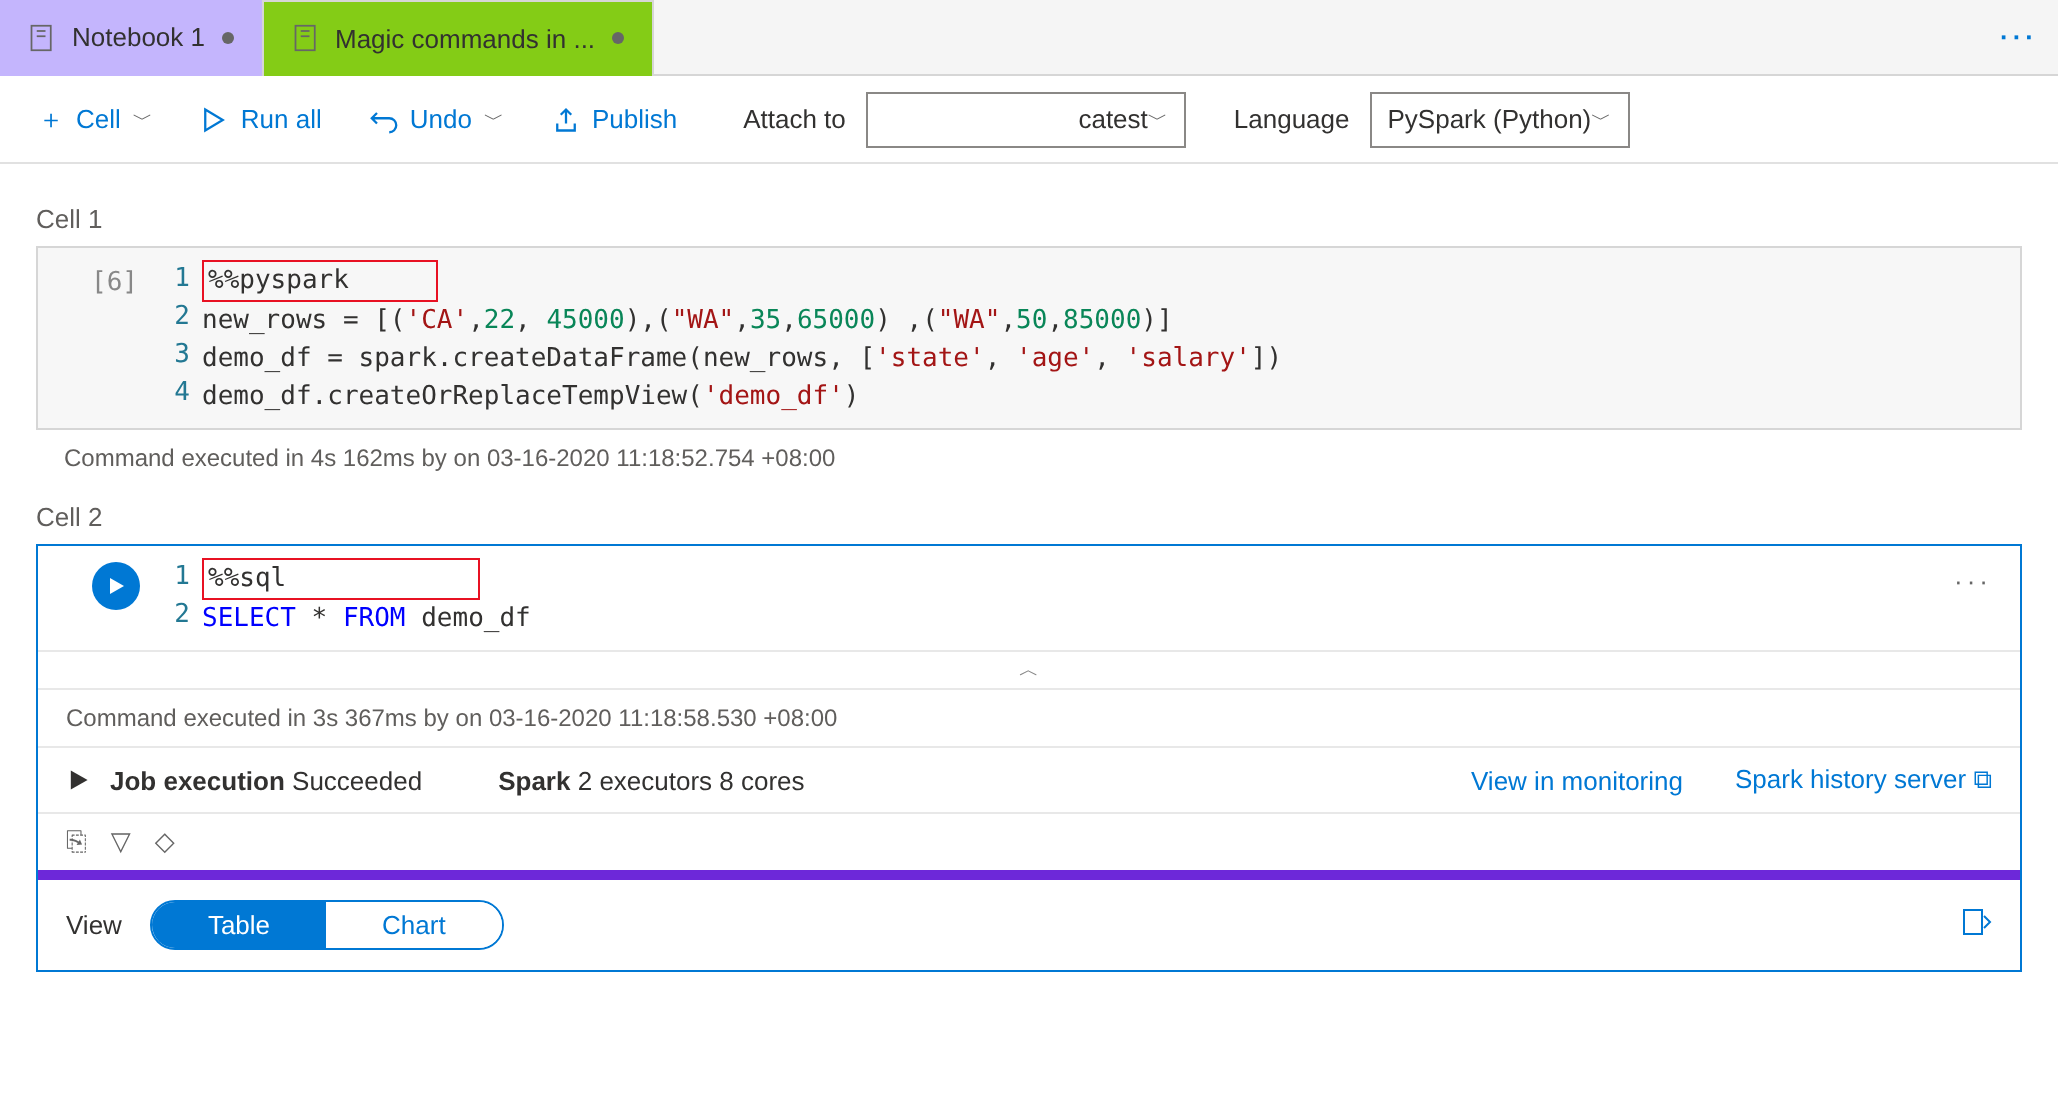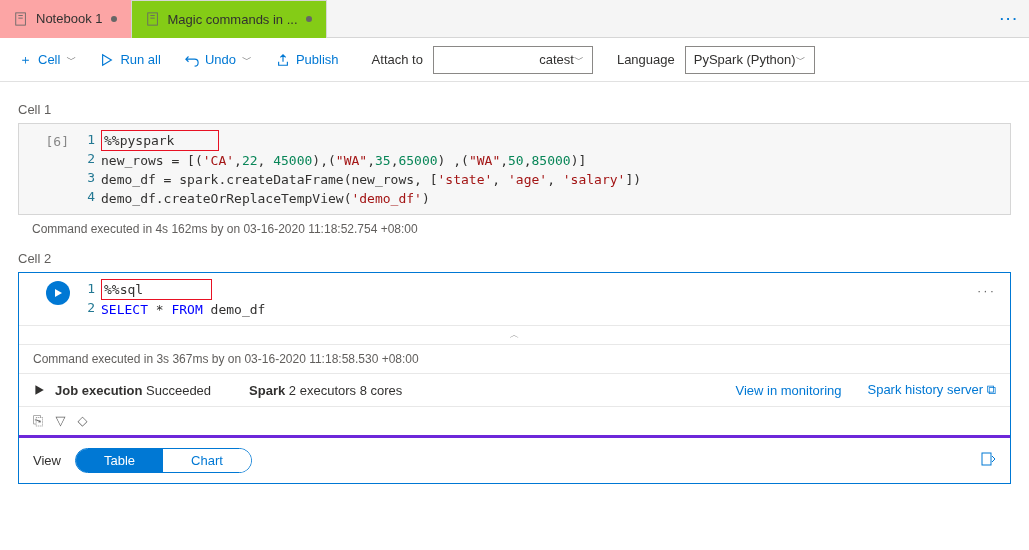--- a/index.html
+++ b/index.html
@@ -1,19 +1,19 @@
 <!DOCTYPE html>
 <html><head>
 <meta charset="utf-8">
 <style>
 * { box-sizing: border-box; margin: 0; padding: 0; }
 body { font-family: "Segoe UI", Arial, sans-serif; font-size: 13px; color: #323130; background: #fff; width: 1029px; height: 550px; overflow: hidden; }
 
 .tabs-bar { display: flex; align-items: center; border-bottom: 1px solid #d6d6d6; height: 38px; background: #f5f5f5; }
-.tab { display: flex; align-items: center; height: 38px; padding: 0 14px; gap: 8px; border-right: 1px solid #d6d6d6; background: #fca5a5; cursor: pointer; }
+.tab { display: flex; align-items: center; height: 38px; padding: 0 14px; gap: 8px; border-right: 1px solid #d6d6d6; background: #c4b5fd; cursor: pointer; }
 .tab.active { background: #84cc16; border-top: 1px solid #d6d6d6; }
 .tab .dot { width: 6px; height: 6px; border-radius: 50%; background: #666; }
 .tabs-overflow { margin-left: auto; padding: 0 10px; color: #0078d4; font-weight: bold; letter-spacing: 2px; }
 
 .toolbar { display: flex; align-items: center; height: 44px; padding: 0 10px; gap: 6px; border-bottom: 1px solid #e1e1e1; }
 .tb-btn { display: flex; align-items: center; gap: 6px; padding: 4px 8px; color: #0078d4; cursor: pointer; border: 1px solid transparent; border-radius: 2px; }
 .tb-label { color: #323130; margin-left: 18px; margin-right: 4px; }
 .dropdown { display: flex; align-items: center; justify-content: flex-end; border: 1px solid #8a8886; height: 28px; padding: 0 8px; min-width: 160px; background: #fff; cursor: pointer; }
 .dropdown.sm { min-width: 128px; }
 .chev { font-size: 10px; color: #666; }
@@ -37,21 +37,21 @@
 .kw { color: #0000ff; }
 .str { color: #a31515; }
 .num { color: #098658; }
 
 .status-row { padding: 7px 14px; font-size: 12px; color: #605e5c; border-top: 1px solid #e8e8e8; }
 .collapse-bar { text-align: center; font-size: 10px; color: #888; padding: 2px 0; border-top: 1px solid #e8e8e8; cursor: pointer; }
 
 .job-row { display: flex; align-items: center; padding: 8px 14px; gap: 10px; border-top: 1px solid #e8e8e8; }
 .job-row .lnk { color: #0078d4; cursor: pointer; margin-left: 16px; }
 .icon-row { display: flex; gap: 12px; padding: 6px 14px; border-top: 1px solid #e8e8e8; color: #666; }
-.view-row { display: flex; align-items: center; gap: 14px; padding: 10px 14px; border-top: 3px solid #6d28d9; }
+.view-row { display: flex; align-items: center; gap: 14px; padding: 10px 14px; border-top: 5px solid #6d28d9; }
 .seg { display: flex; border: 1px solid #0078d4; border-radius: 14px; overflow: hidden; }
 .seg > div { padding: 4px 28px; cursor: pointer; }
 .seg .on { background: #0078d4; color: #fff; }
 .seg .off { color: #0078d4; background: #fff; }
 .spacer { flex: 1; }
 .ext-icon { color: #0078d4; cursor: pointer; }
 
 svg.icon { width: 14px; height: 14px; }
 </style>
 </head>
@@ -146,21 +146,21 @@
         <div class="run-btn">
           <svg width="10" height="10" viewBox="0 0 10 10">
               <polygon points="2,1 9,5 2,9" fill="#fff"></polygon>
             </svg>
         </div>
       </div>
       <div class="gutter">
         <div>1</div>
         <div>2</div>
       </div>
-      <div class="code"><span class="redbox" style="padding-right:68px">%%sql</span>
+      <div class="code"><span class="redbox" style="padding-right:96px">%%sql</span>
 <span class="kw">SELECT</span><span> * </span><span class="kw">FROM</span><span> demo_df</span></div>
       <div class="cell-menu">···</div>
     </div>
     <div class="collapse-bar">︿</div>
     <div class="status-row">Command executed in 3s 367ms by       on 03-16-2020 11:18:58.530 +08:00</div>
     <div class="job-row">
       <svg width="12" height="12" viewBox="0 0 10 10">
           <polygon points="2,1 9,5 2,9" fill="#323130"></polygon>
         </svg>
       <span><b>Job execution</b><span> Succeeded</span></span>

